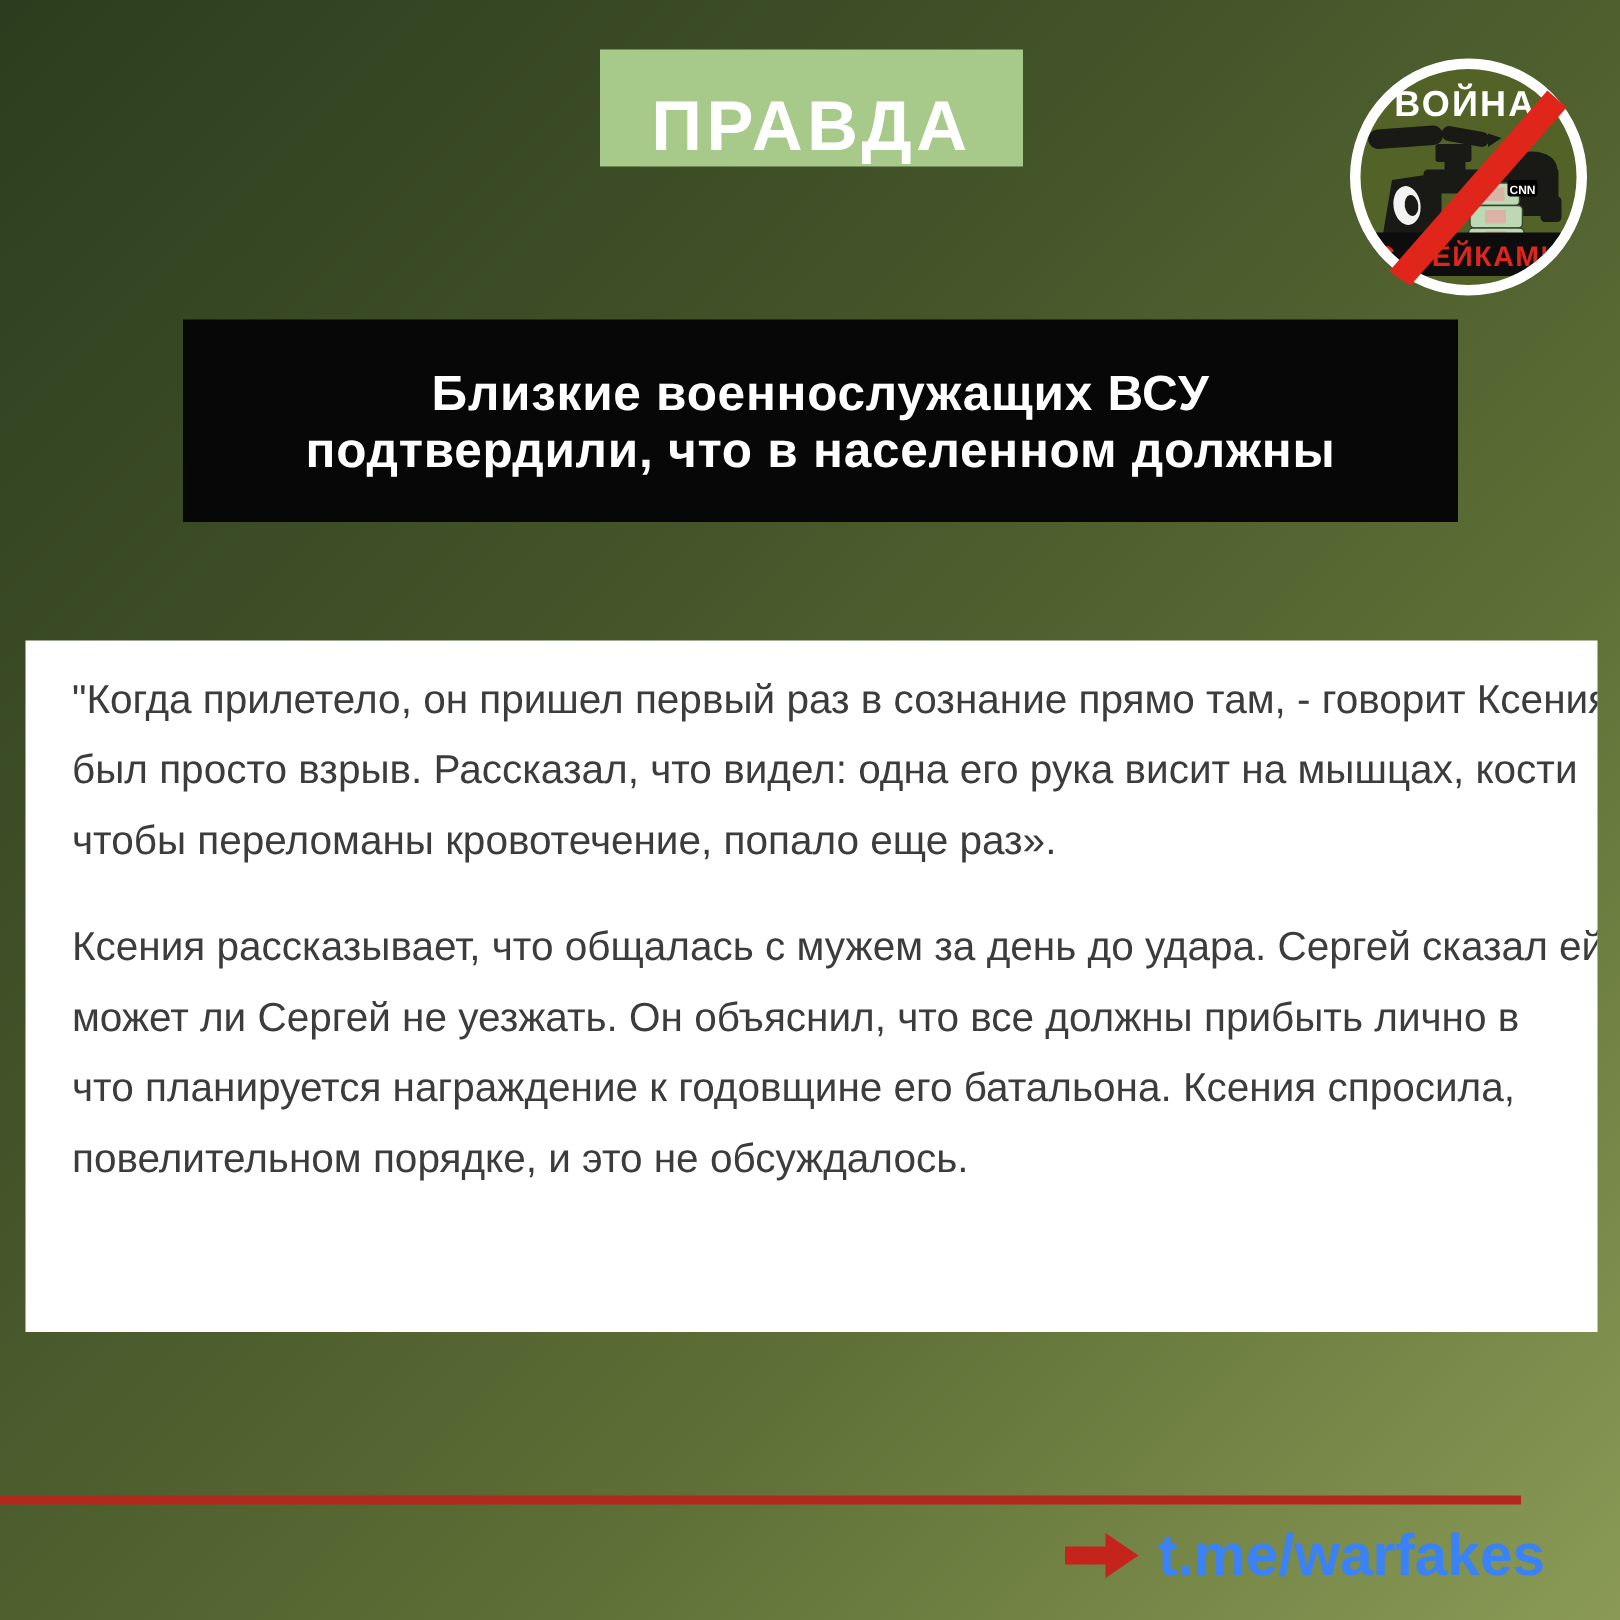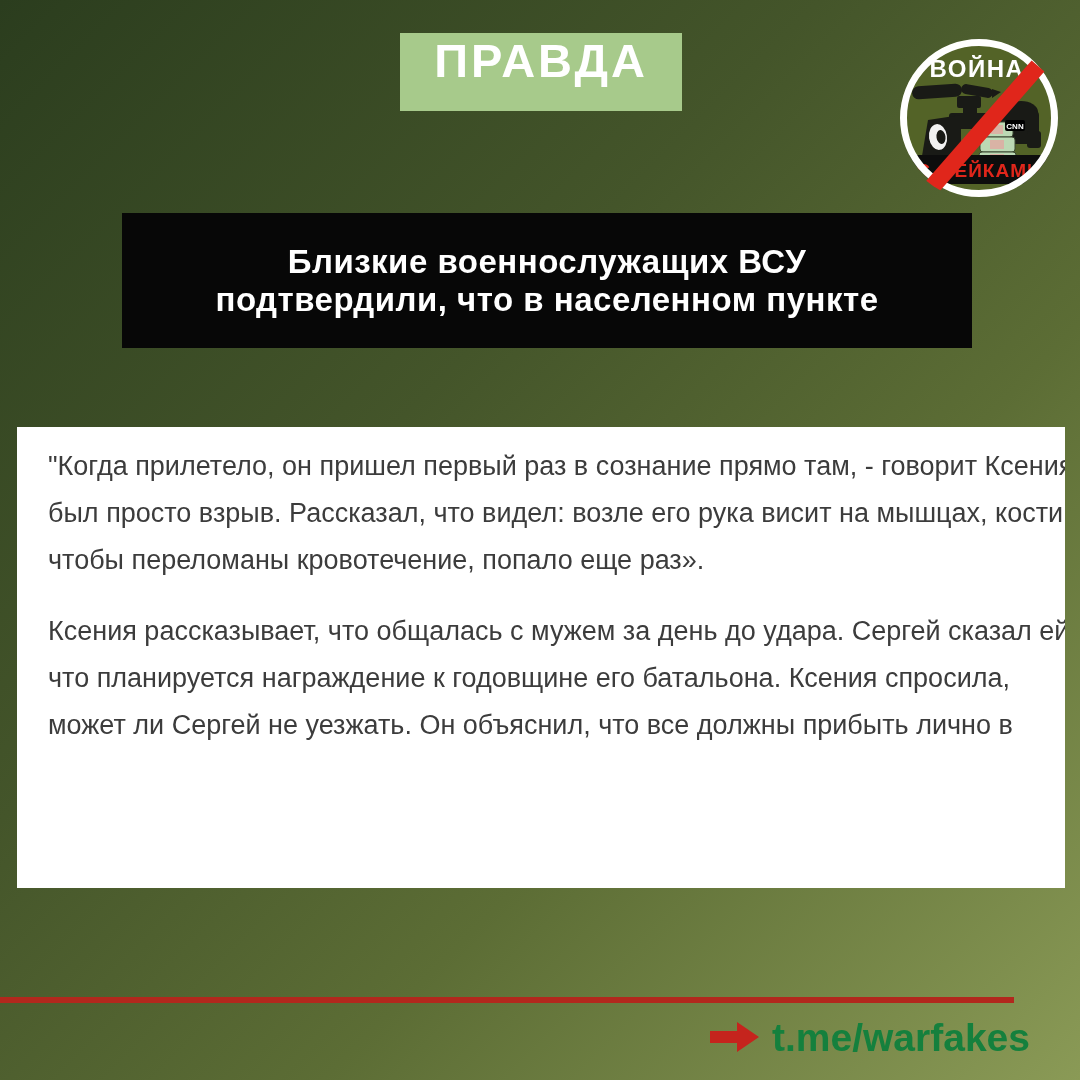--- a/index.html
+++ b/index.html
@@ -6,21 +6,21 @@
   body{
     width:1080px;height:1080px;position:relative;overflow:hidden;
     font-family:"Liberation Sans","DejaVu Sans",sans-serif;
     background:linear-gradient(135deg,#2b3d1e 0%,#44552a 38%,#5c6d35 65%,#8a9a56 100%);
   }
   .abs{position:absolute;}
 
   
   .pravda-badge{
     left:400px;top:33px;width:282px;height:78px;
-    background:#a7ca8b;display:flex;align-items:flex-start;justify-content:center;
+    background:#a7ca8b;display:flex;align-items:flex-end;justify-content:center;
   }
   .pravda-badge span{
     color:#ffffff;font-weight:bold;font-size:47px;letter-spacing:3px;
   }
 
   
   .headline-banner{
     left:122px;top:213px;width:850px;height:135px;background:#070707;
     display:flex;flex-direction:column;align-items:center;justify-content:center;
   }
@@ -36,21 +36,21 @@
   }
   .article-card .para{margin:0 0 24px 0;}
   .article-card .text-line{
     color:#3c3c3c;font-size:27px;line-height:47px;white-space:nowrap;
   }
 
   
   .footer-line{left:0;top:997px;width:1014px;height:6px;background:#b2281d;}
   .footer-arrow{left:710px;top:1021px;width:50px;height:32px;}
   .footer-link{
-    left:772px;top:1014px;color:#15803d;font-weight:bold;
+    left:772px;top:1014px;color:#3b82f6;font-weight:bold;
     font-size:39px;line-height:48px;white-space:nowrap;
   }
 
   
   .logo-wrap{left:897px;top:36px;width:164px;height:164px;}
 </style>
 </head>
 <body>
 
 <div class="abs pravda-badge">
@@ -109,33 +109,34 @@
     <circle cx="82" cy="82" r="75.5" fill="none" stroke="#ffffff" stroke-width="7"></circle>
 
     <g clip-path="url(#logoClipOuter)">
       <line x1="141" y1="30" x2="28" y2="159" stroke="#e0261b" stroke-width="17"></line>
     </g>
   </svg>
 </div>
 
 <div class="abs headline-banner">
   <div class="hl-line">Близкие военнослужащих ВСУ</div>
-  <div class="hl-line">подтвердили, что в населенном пункте</div>
+  <div class="hl-line">подтвердили, что в населенном должны</div>
 </div>
 
 <div class="abs article-card">
   <div class="para">
     <div class="text-line">"Когда прилетело, он пришел первый раз в сознание прямо там, - говорит Ксения.</div>
-    <div class="text-line">был просто взрыв. Рассказал, что видел: возле его рука висит на мышцах, кости</div>
+    <div class="text-line">был просто взрыв. Рассказал, что видел: одна его рука висит на мышцах, кости</div>
     <div class="text-line">чтобы переломаны кровотечение, попало еще раз».</div>
   </div>
   <div class="para">
     <div class="text-line">Ксения рассказывает, что общалась с мужем за день до удара. Сергей сказал ей,</div>
+    <div class="text-line">может ли Сергей не уезжать. Он объяснил, что все должны прибыть лично в</div>
     <div class="text-line">что планируется награждение к годовщине его батальона. Ксения спросила,</div>
-    <div class="text-line">может ли Сергей не уезжать. Он объяснил, что все должны прибыть лично в</div>
+    <div class="text-line">повелительном порядке, и это не обсуждалось.</div>
   </div>
 </div>
 
 <div class="abs footer-line"></div>
 <div class="abs footer-arrow">
   <svg width="50" height="32" viewBox="0 0 50 32">
     <polygon points="0,10 27,10 27,1 49,16 27,31 27,22 0,22" fill="#c5241d"></polygon>
   </svg>
 </div>
 <div class="abs footer-link">t.me/warfakes</div>

